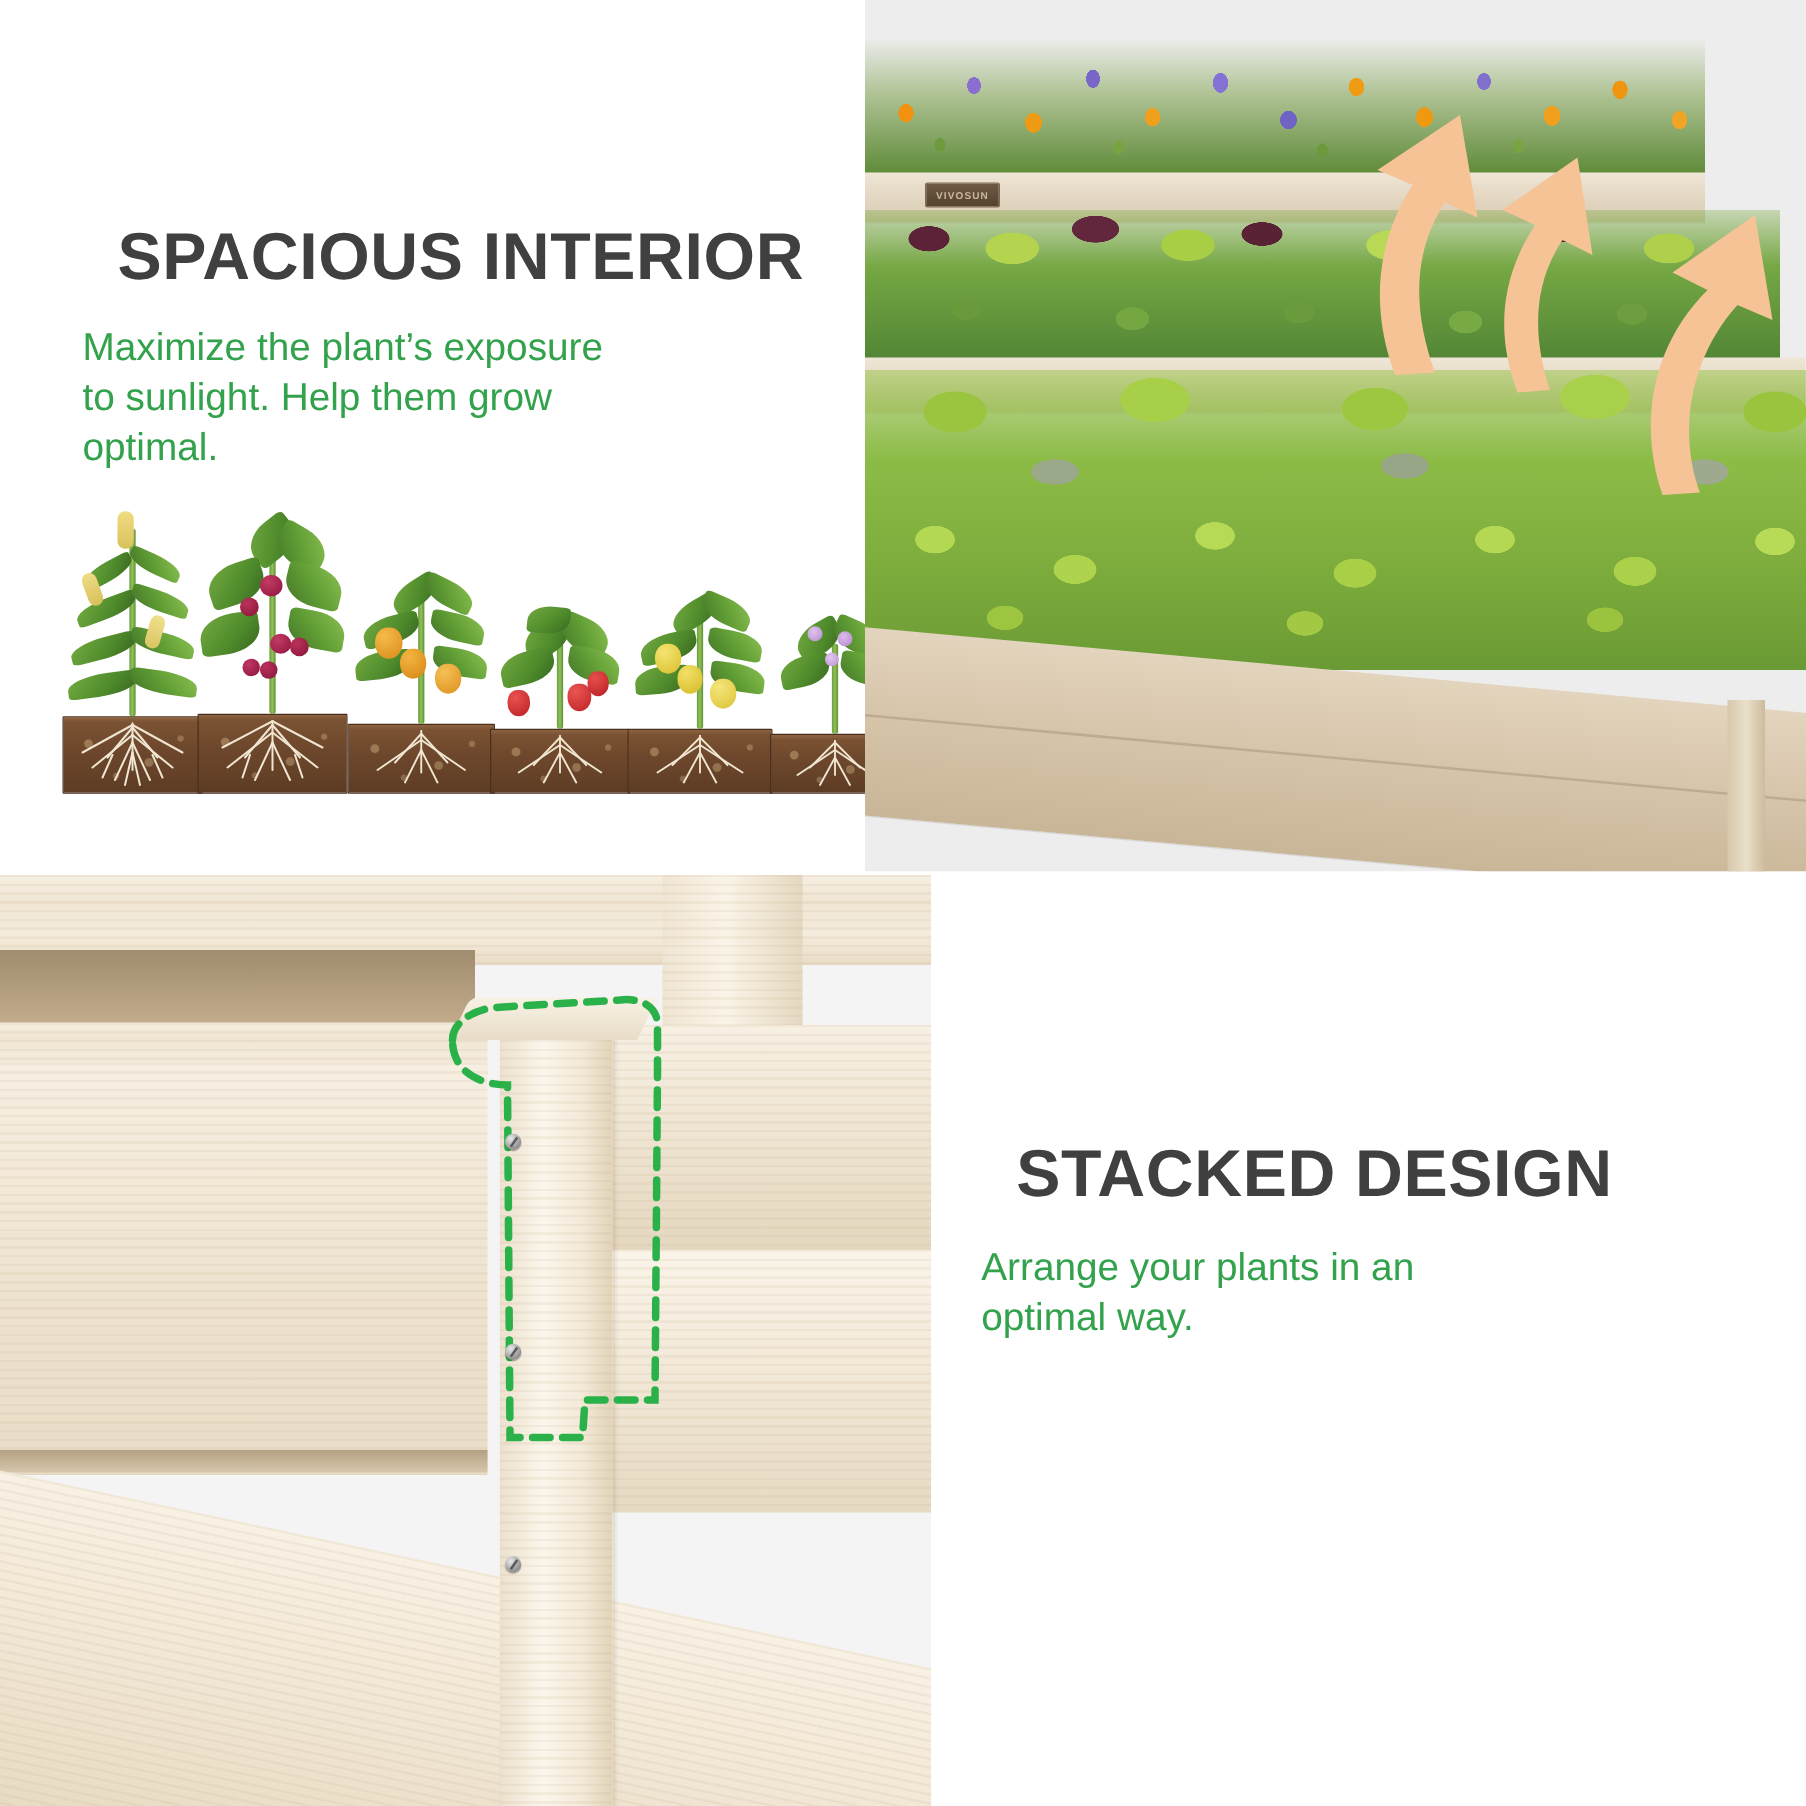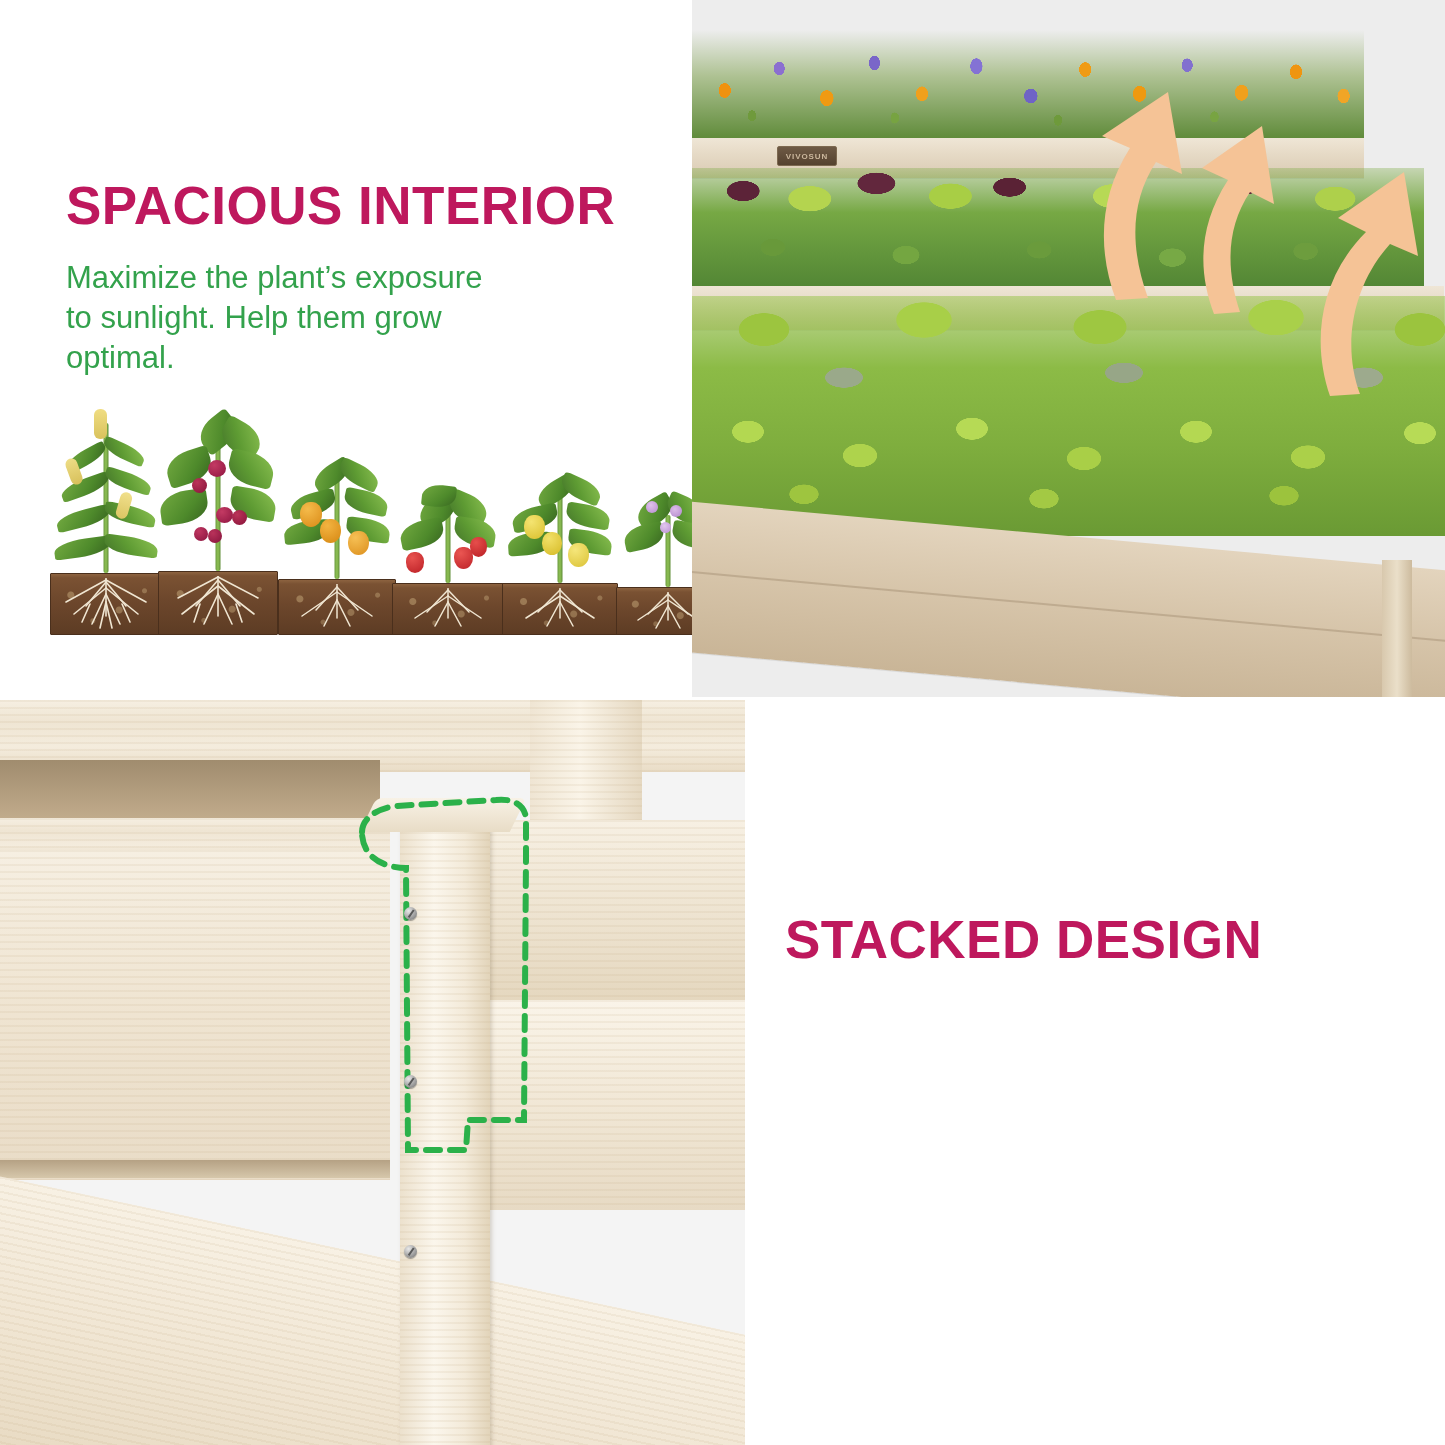--- a/index.html
+++ b/index.html
@@ -10,22 +10,22 @@
 
   
   .panel { position:absolute; overflow:hidden; }
 
   #panel-spacious  { left:0;    top:0;    width:692px;  height:697px; background:#fff; }
   #panel-tiers     { left:692px;top:0;    width:753px;  height:697px; background:#ededed; }
   #panel-closeup   { left:0;    top:700px;width:745px;  height:745px; background:#f2f2f2; }
   #panel-stacked   { left:745px;top:700px;width:811px;  height:745px; background:#fff; }
 
   
-  .headline { font-weight:bold; color:#be185d; letter-spacing:.5px;
-    line-height:1.05; font-size:53px; }
+  .headline { font-weight:bold; color:#404040; letter-spacing:.5px;
+    line-height:1.05; font-size:53px;margin-left:28px; }
   .subcopy { color:#33a24c; font-size:31px; line-height:1.30; font-weight:400; }
 
   #spacious-text { position:absolute; left:66px; top:178px; width:600px; }
   #spacious-text .subcopy { margin-top:24px; width:450px; }
 
   #stacked-text { position:absolute; left:40px; top:212px; width:620px; }
   #stacked-text .subcopy { margin-top:26px; width:440px; }
 
   
   #plant-row { position:absolute; left:50px; top:400px; width:620px; height:235px; }
@@ -78,21 +78,21 @@
       radial-gradient(ellipse 7px 9px at 55% 82%, #6e9a3b 60%, transparent 62%),
       radial-gradient(ellipse 7px 9px at 78% 79%, #78a442 60%, transparent 62%); }
 
   .bed-board { position:absolute;
     background:linear-gradient(180deg,#efe6d6 0%,#e6dac6 40%,#d9cab2 100%);
     box-shadow:0 1px 0 rgba(0,0,0,.08); }
   #tier1-board { left:-8px; top:138px; width:680px; height:40px; }
 
   #logo-plate { position:absolute; left:48px; top:146px; width:60px; height:20px;
     background:linear-gradient(180deg,#6e5a45,#55422f); border:1px solid #7d6950;
-    border-radius:2px; display:flex; align-items:center; justify-content:center;margin-left:37px; }
+    border-radius:2px; display:flex; align-items:center; justify-content:center; }
   #logo-plate span { color:#cbb79d; font-size:8px; letter-spacing:.9px; font-weight:bold; }
 
   
   #tier2-veg { left:-8px; top:168px; width:740px; height:128px;
     background:
       radial-gradient(ellipse 26px 16px at 8% 18%, #5c2338 62%, transparent 64%),
       radial-gradient(ellipse 30px 17px at 26% 12%, #62273d 62%, transparent 64%),
       radial-gradient(ellipse 26px 15px at 44% 15%, #5a2235 62%, transparent 64%),
       radial-gradient(ellipse 24px 15px at 76% 13%, #5e2639 62%, transparent 64%),
       radial-gradient(ellipse 34px 20px at 17% 24%, #b4d44f 62%, transparent 64%),
@@ -419,16 +419,17 @@
       <div class="screw" style="left:404px; top:207px;"></div>
       <div class="screw" style="left:404px; top:375px;"></div>
       <div class="screw" style="left:404px; top:545px;"></div>
 
     </div>
   </div>
 
   <div class="panel" id="panel-stacked">
     <div id="stacked-text">
       <div class="headline">STACKED DESIGN</div>
+      <div class="subcopy">Arrange your plants in an optimal way.</div>
     </div>
   </div>
 
 </div>
 
 </body></html>

